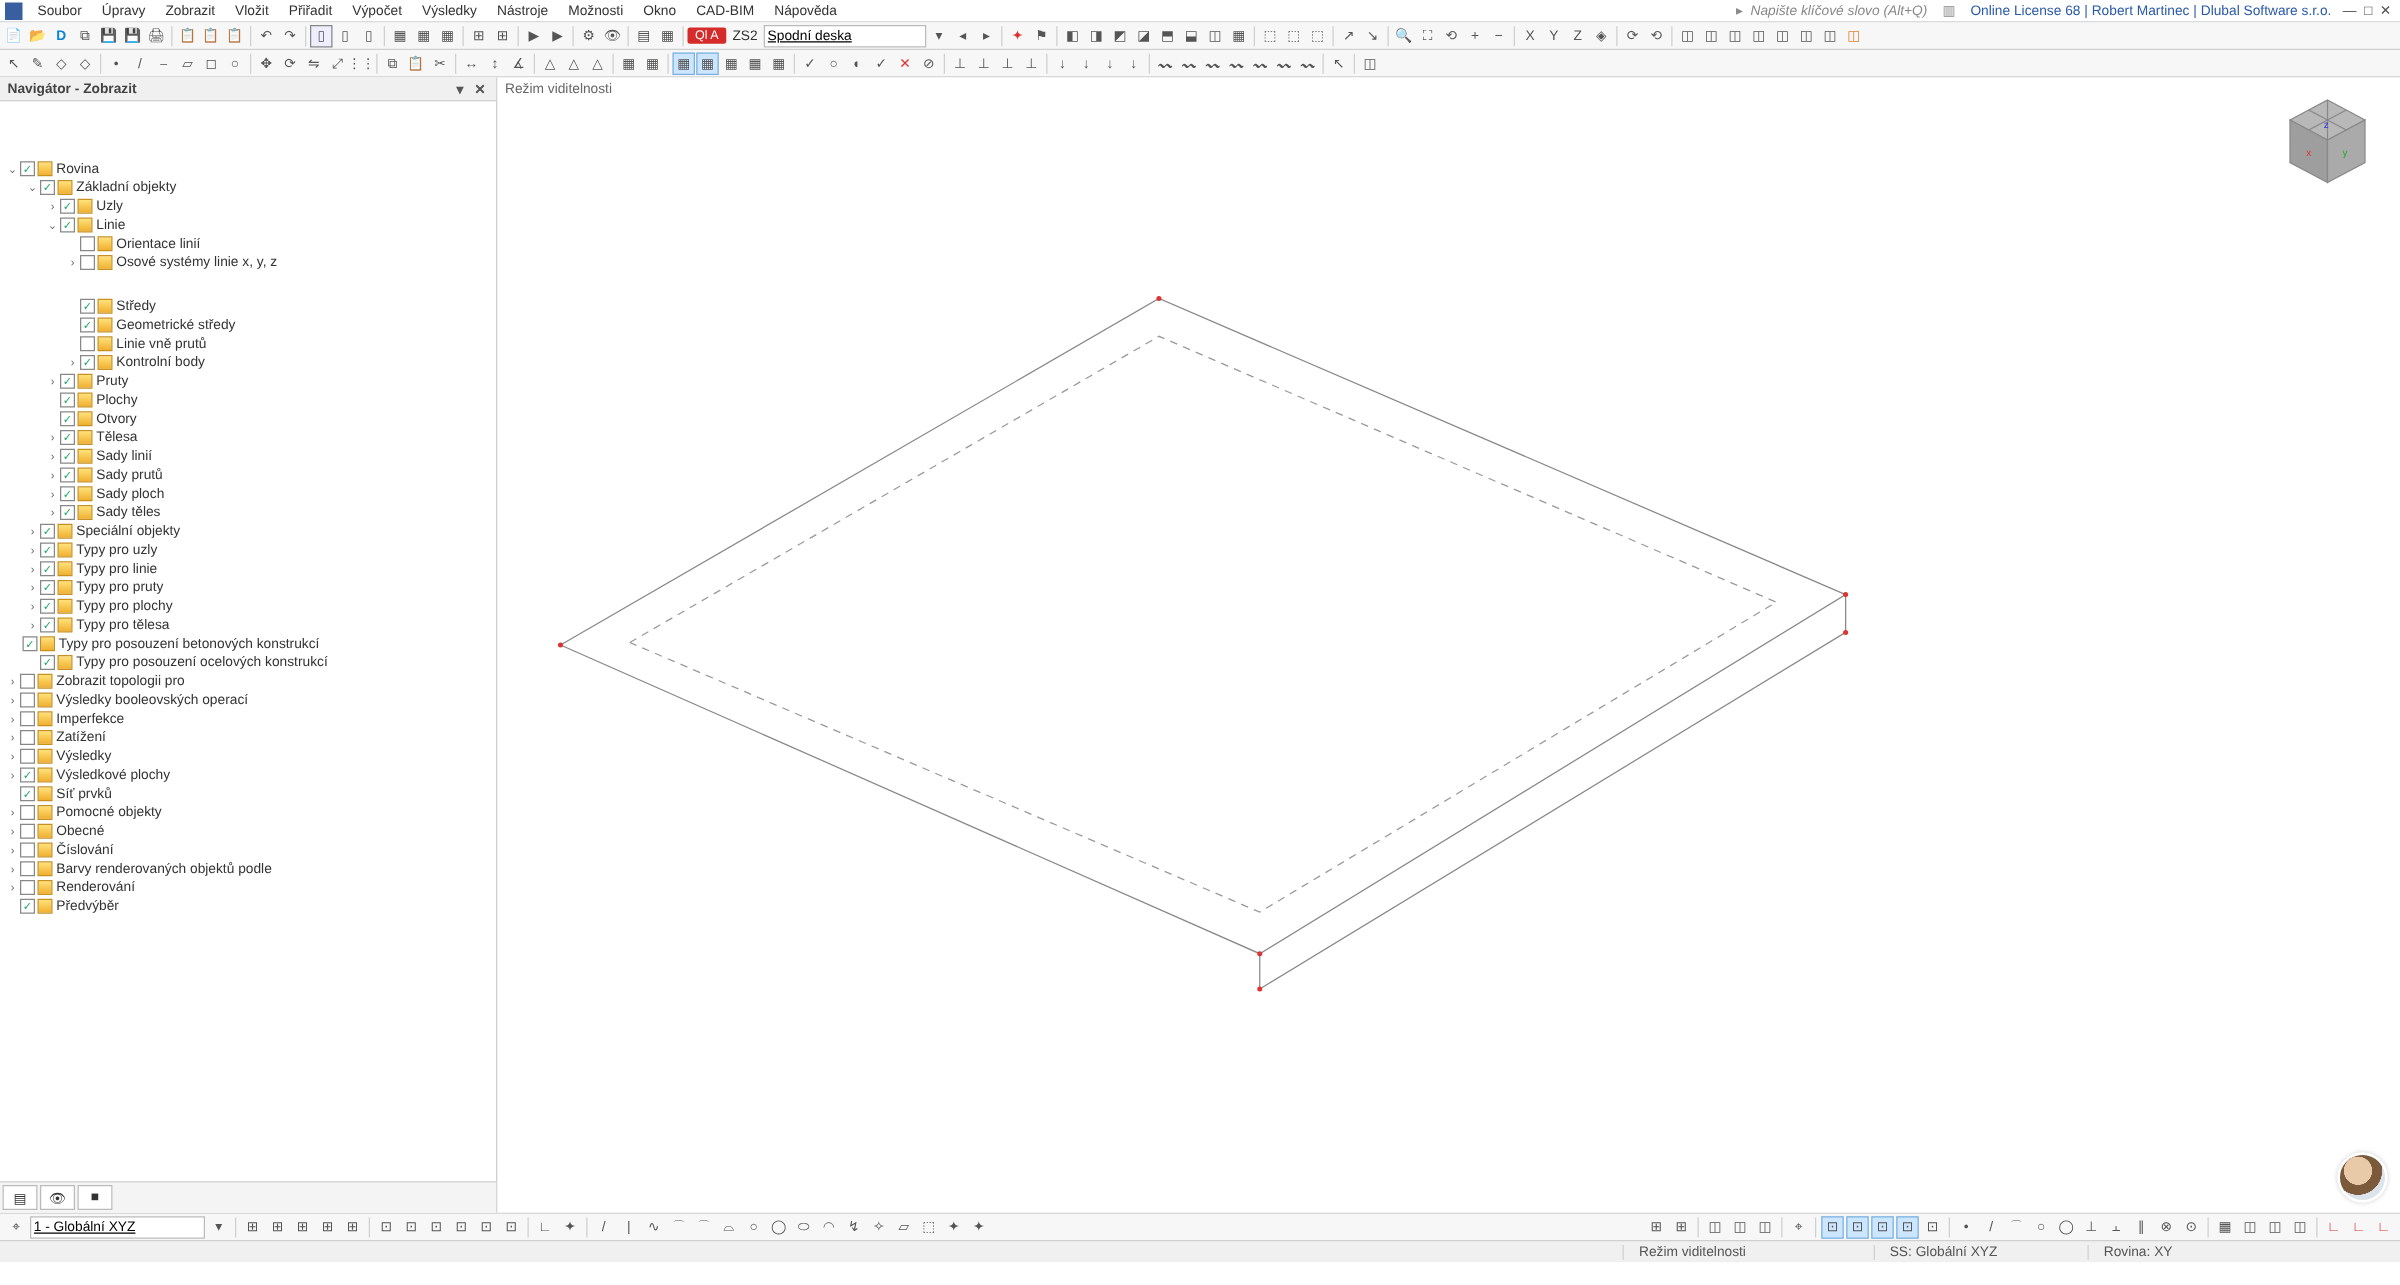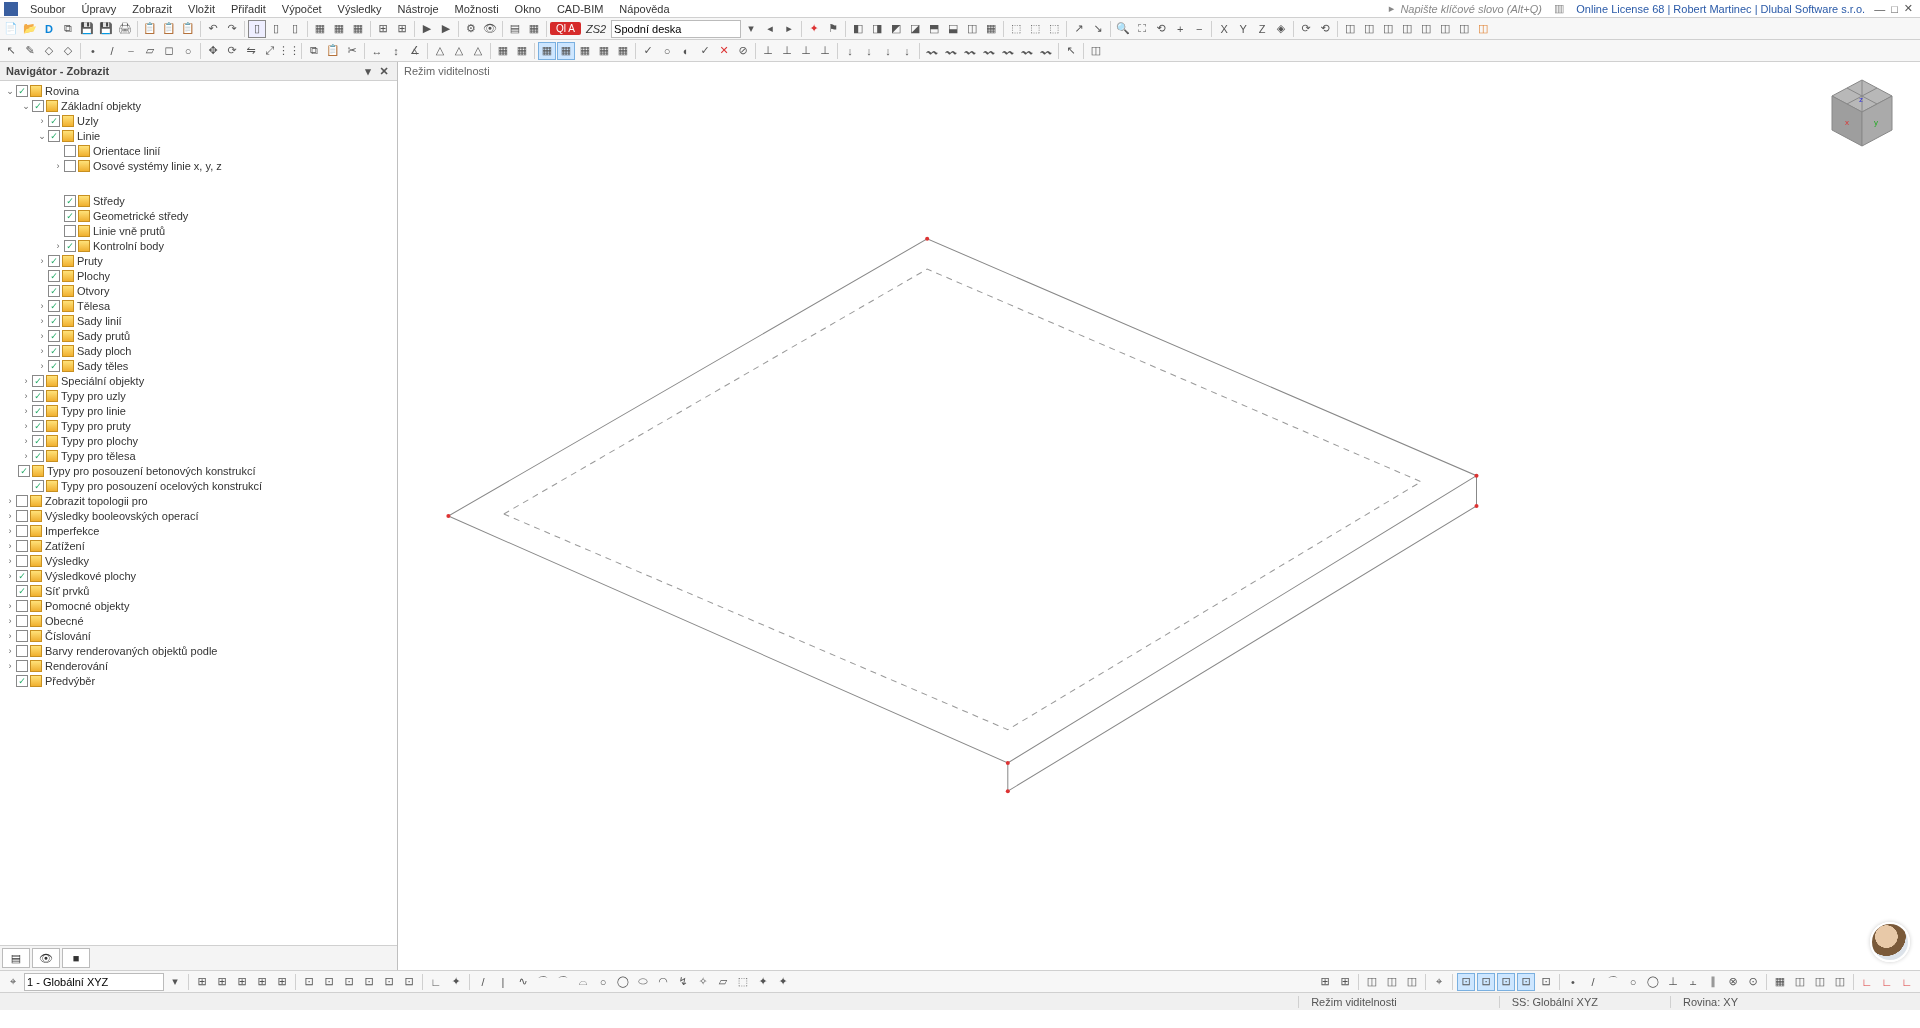--- a/index.html
+++ b/index.html
@@ -8,24 +8,24 @@
 .menubar .app-icon { width: 14px; height: 14px; background: #3a5fa0; margin-right: 4px; display: inline-block; }
 .menubar .menu-item { padding: 2px 8px; cursor: default; }
 .menubar .spacer { flex: 1; }
 .menubar .search-hint { color: #888; font-style: italic; padding: 0 6px; }
 .menubar .license { color: #2a5aa8; padding: 0 6px; }
 .menubar .win-ctrl { padding: 0 3px; color: #555; }
 .toolbar { display: flex; align-items: center; height: 22px; background: #f7f7f7; border-bottom: 1px solid #d0d0d0; padding: 0 2px; gap: 1px; white-space: nowrap; overflow: hidden; }
 .tbtn { width: 18px; height: 18px; display: inline-flex; align-items: center; justify-content: center; color: #555; border: 1px solid transparent; }
 .tsep { width: 1px; height: 16px; background: #d0d0d0; margin: 0 2px; }
 .pill-red { background: #d62b2b; color: #fff; font-size: 10px; padding: 1px 6px; border-radius: 2px; }
-.combo { border: 1px solid #bbb; background: #fff; font-size: 11px; height: 18px; padding: 0 2px; }
+.combo { border: 1px solid #bbb; background: #fff; font-size: 11px; height: 18px; padding: 0 2px; text-decoration: underline; }
 .combo.wide { width: 130px; }
 .main { display: flex; height: calc(100vh - 18px - 22px - 22px - 22px - 18px - 18px); }
-.navigator { width: 398px; border-right: 1px solid #bfbfbf; background: #fff; display: flex; flex-direction: column; }
+.navigator { width: 398px; border-right: 1px solid #bfbfbf; background: #fff; display: flex; flex-direction: column; gap: 44px; }
 .nav-title { display: flex; align-items: center; background: #f0f0f0; border-bottom: 1px solid #d0d0d0; padding: 2px 6px; font-weight: bold; color: #444; }
 .nav-title .sp { flex: 1; }
 .nav-title .nbtn { width: 14px; height: 14px; display: inline-flex; align-items: center; justify-content: center; color: #555; margin-left: 2px; }
 .tree { flex: 1; overflow: auto; padding: 2px 0; }
 .tree-row { display: flex; align-items: center; height: 15px; padding-left: 4px; white-space: nowrap; }
 .tw { width: 12px; text-align: center; color: #666; font-size: 9px; }
 .cb { width: 12px; height: 12px; border: 1px solid #888; margin-right: 2px; display: inline-flex; align-items: center; justify-content: center; font-size: 9px; }
 .cb.checked::after { content: "✓"; color: #2a6; }
 .ficon { width: 12px; height: 12px; margin-right: 3px; background: linear-gradient(#ffe27a, #f0b030); border: 1px solid #c89020; }
 .label { color: #333; }
@@ -99,21 +99,21 @@
   <span class="tbtn">▶</span>
   <span class="tbtn">▶</span>
   <span class="tsep"></span>
   <span class="tbtn">⚙</span>
   <span class="tbtn">👁</span>
   <span class="tsep"></span>
   <span class="tbtn">▤</span>
   <span class="tbtn">▦</span>
   <span class="tsep"></span>
   <span class="pill-red">Ql A</span>
-  <span style="padding:0 4px;font-style:italic;">ZS2</span>
+  <span style="padding:0 4px;">ZS2</span>
   <input class="combo wide" value="Spodní deska" style="">
   <span class="tbtn">▾</span>
   <span class="tbtn">◂</span>
   <span class="tbtn">▸</span>
   <span class="tsep"></span>
   <span class="tbtn" style="color:#d33;">✦</span>
   <span class="tbtn">⚑</span>
   <span class="tsep"></span>
   <span class="tbtn">◧</span>
   <span class="tbtn">◨</span>

